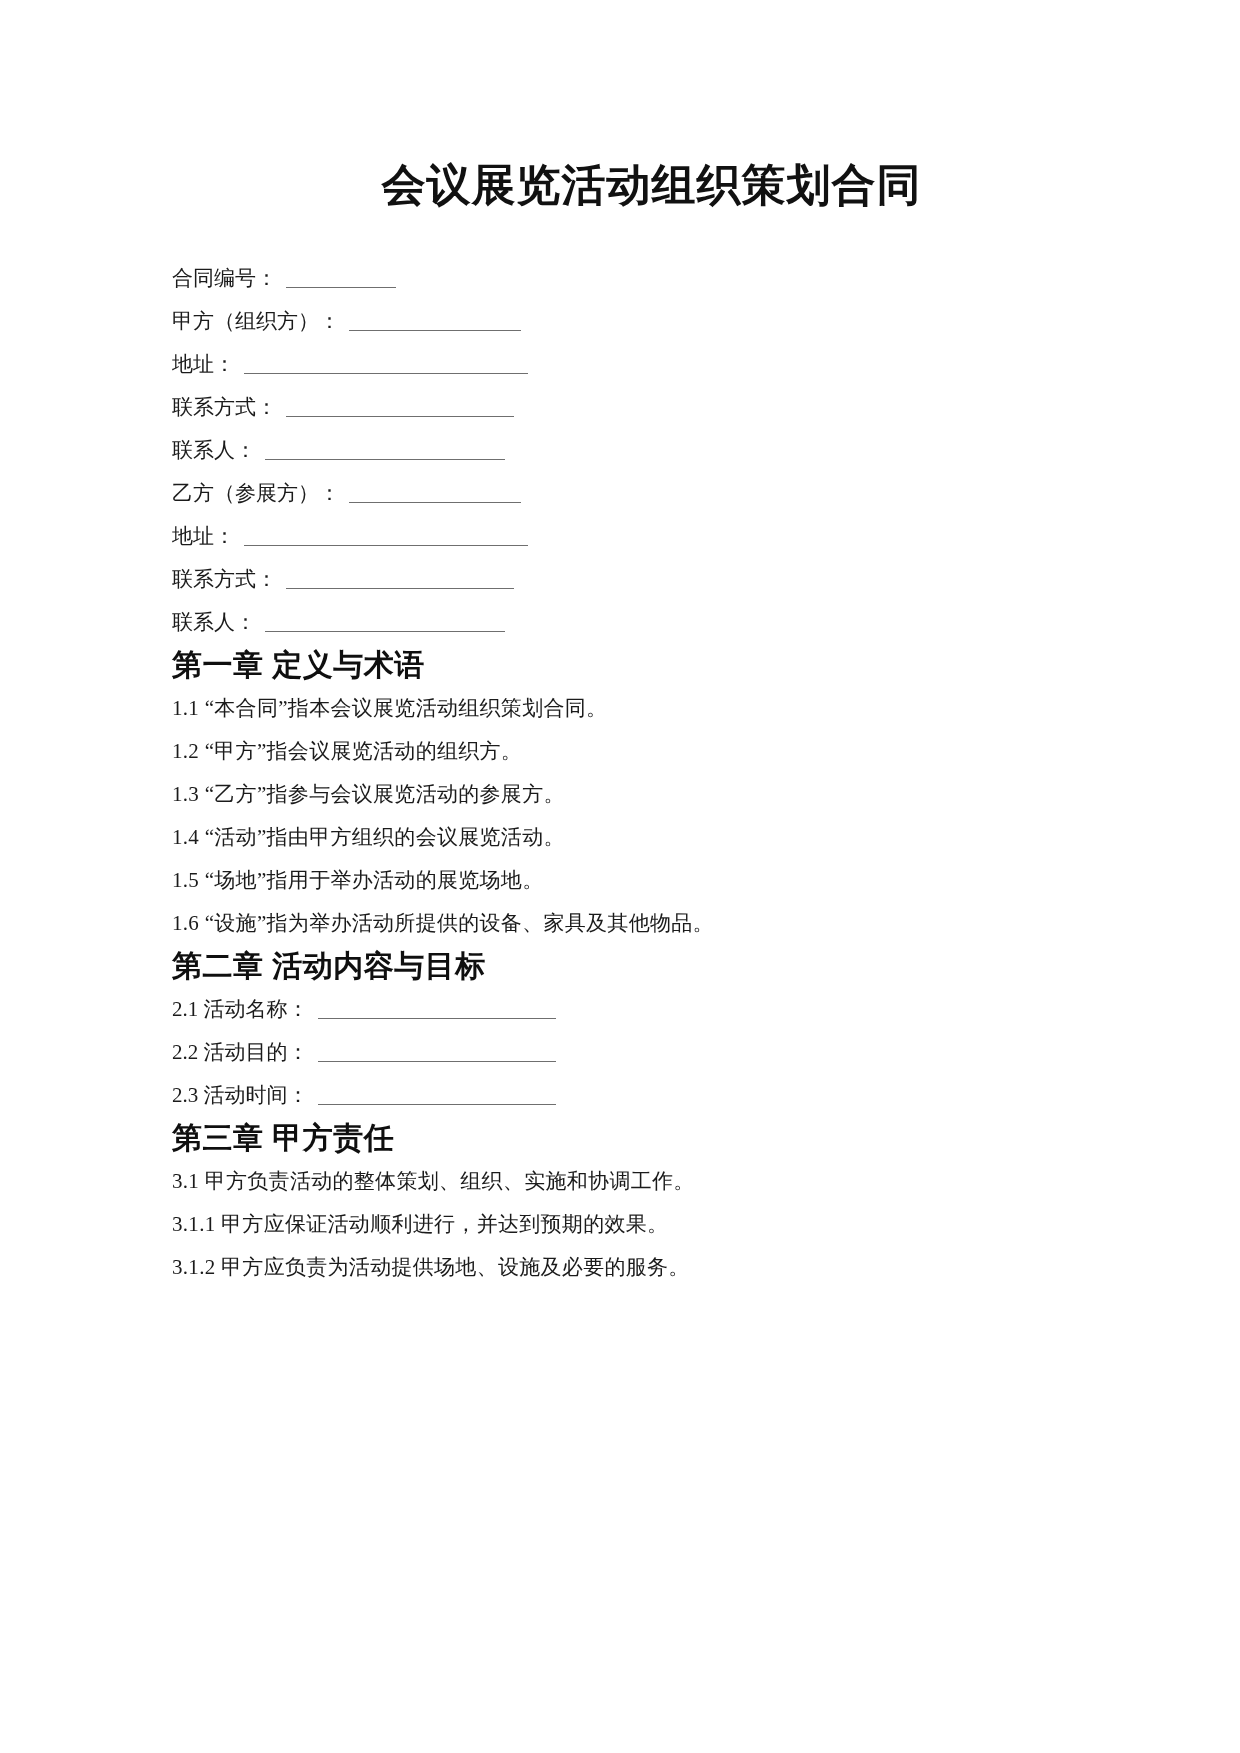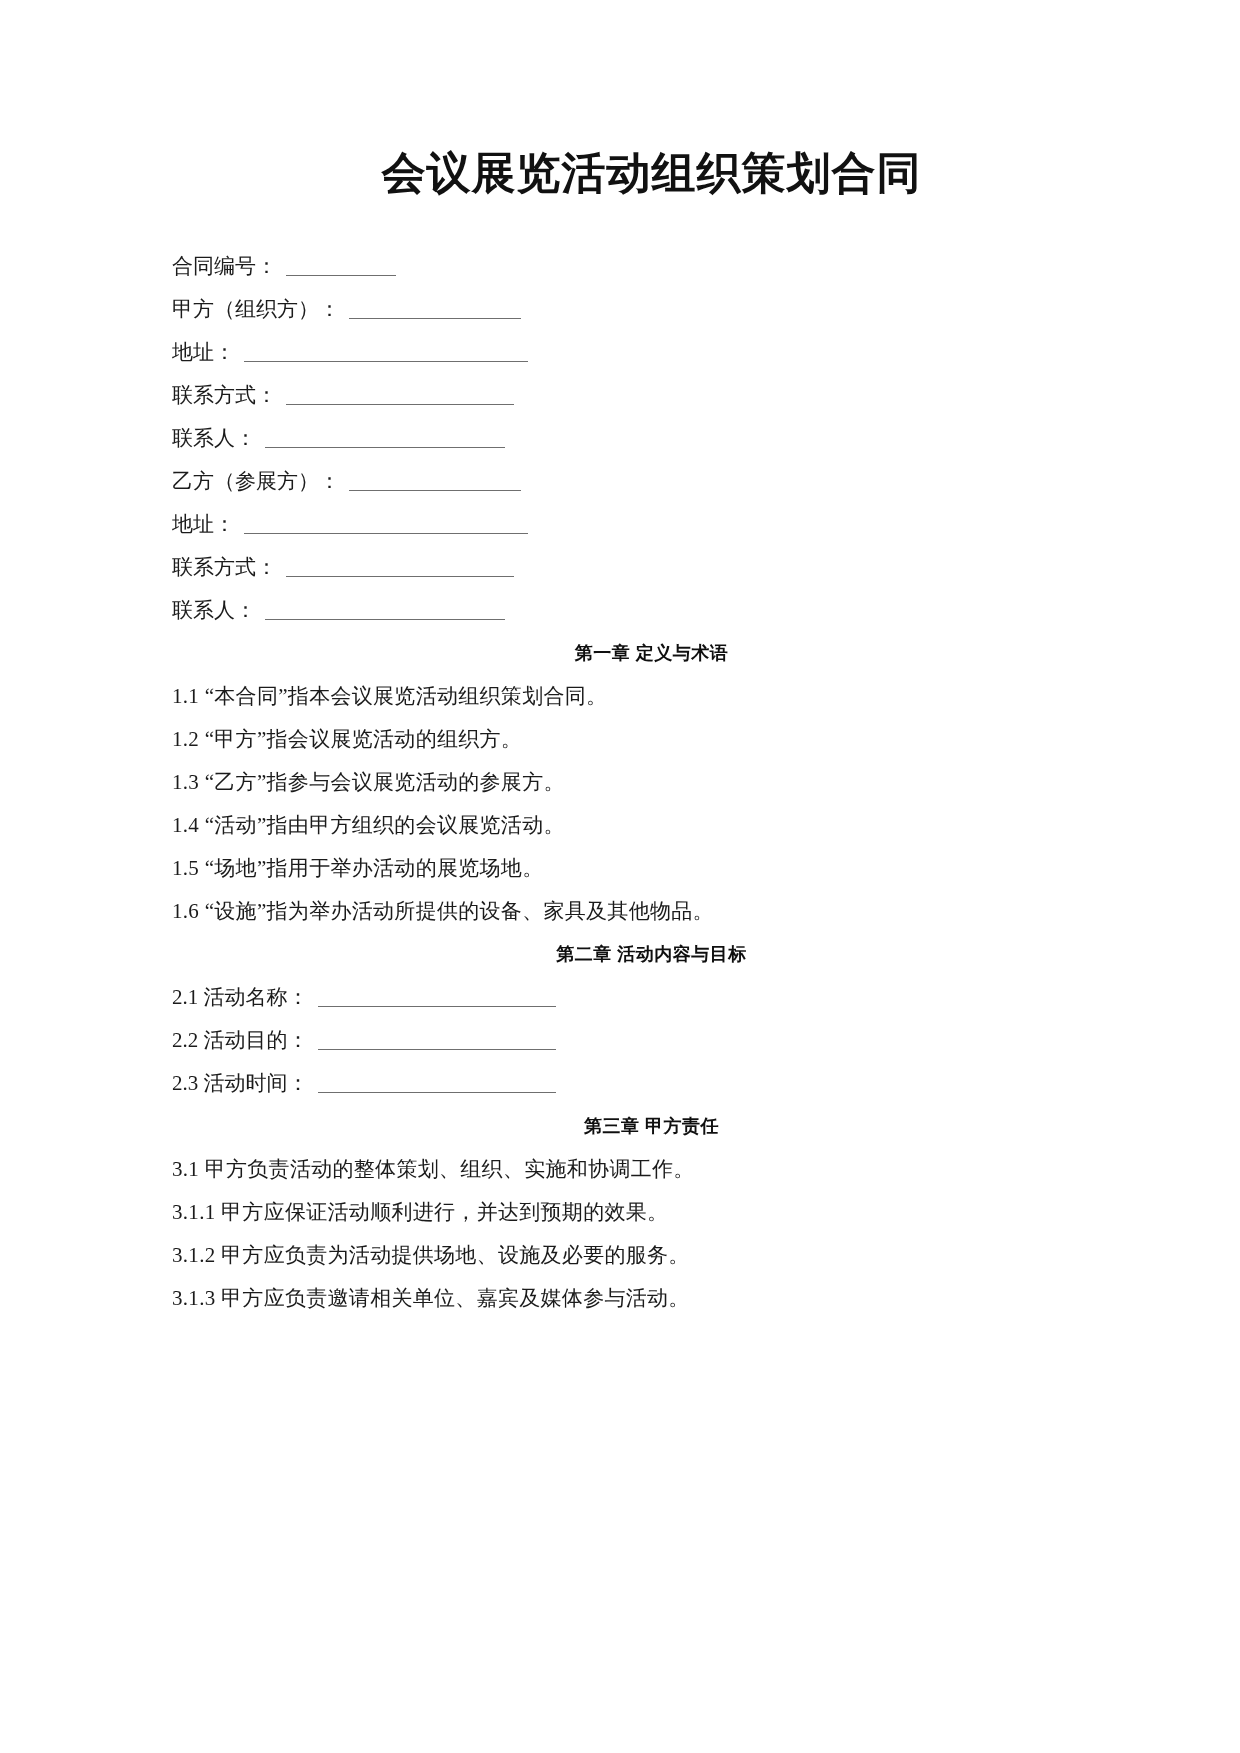--- a/index.html
+++ b/index.html
@@ -1,20 +1,20 @@
 <!DOCTYPE html>
 <html lang="zh"><head>
 <meta charset="utf-8">
 <style>
   html, body { margin: 0; padding: 0; background: #ffffff; }
   .page {
     position: relative;
     width: 1240px;
     height: 1721px;
-    margin: 4px auto;
+    margin: 16px auto;
     background: #ffffff;
     box-sizing: border-box;
     padding: 140px 109px 0 172px;
     font-family: "Liberation Serif", "DejaVu Serif", serif;
     color: #1b1b1b;
     overflow: hidden;
   }
   .doc-title {
     margin: 0 0 50px 0;
     text-align: center;
@@ -24,28 +24,27 @@
     font-family: "Liberation Serif", "DejaVu Serif", serif;
     color: #111111;
   }
   .line {
     font-size: 21px;
     line-height: 26px;
     margin: 0 0 17px 0;
     white-space: nowrap;
   }
   .chapter-heading {
-    font-size: 18px;
+    font-size: 30px;
     line-height: 26px;
     margin: 0 0 17px 0;
     font-weight: 700;
     font-family: "Liberation Sans", "DejaVu Sans", sans-serif;
     color: #0f0f0f;
     letter-spacing: 0.5px;
-    text-align: center;
   }
   .blank {
     display: inline-block;
     height: 18px;
     border-bottom: 1.5px solid #6f6f6f;
     margin-left: 9px;
     transform: translateY(3px);
   }
   .w110 { width: 110px; }
   .w172 { width: 172px; }
@@ -106,16 +105,15 @@
     <span>2.2 活动目的：</span><span class="blank w238"></span>
   </div>
   <div class="line">
     <span>2.3 活动时间：</span><span class="blank w238"></span>
   </div>
 
   <h2 class="chapter-heading">第三章 甲方责任</h2>
   <p class="line clause">3.1 甲方负责活动的整体策划、组织、实施和协调工作。</p>
   <p class="line clause">3.1.1 甲方应保证活动顺利进行，并达到预期的效果。</p>
   <p class="line clause">3.1.2 甲方应负责为活动提供场地、设施及必要的服务。</p>
-  <p class="line clause">3.1.3 甲方应负责邀请相关单位、嘉宾及媒体参与活动。</p>
 
 
 </div>
 
 </body></html>

